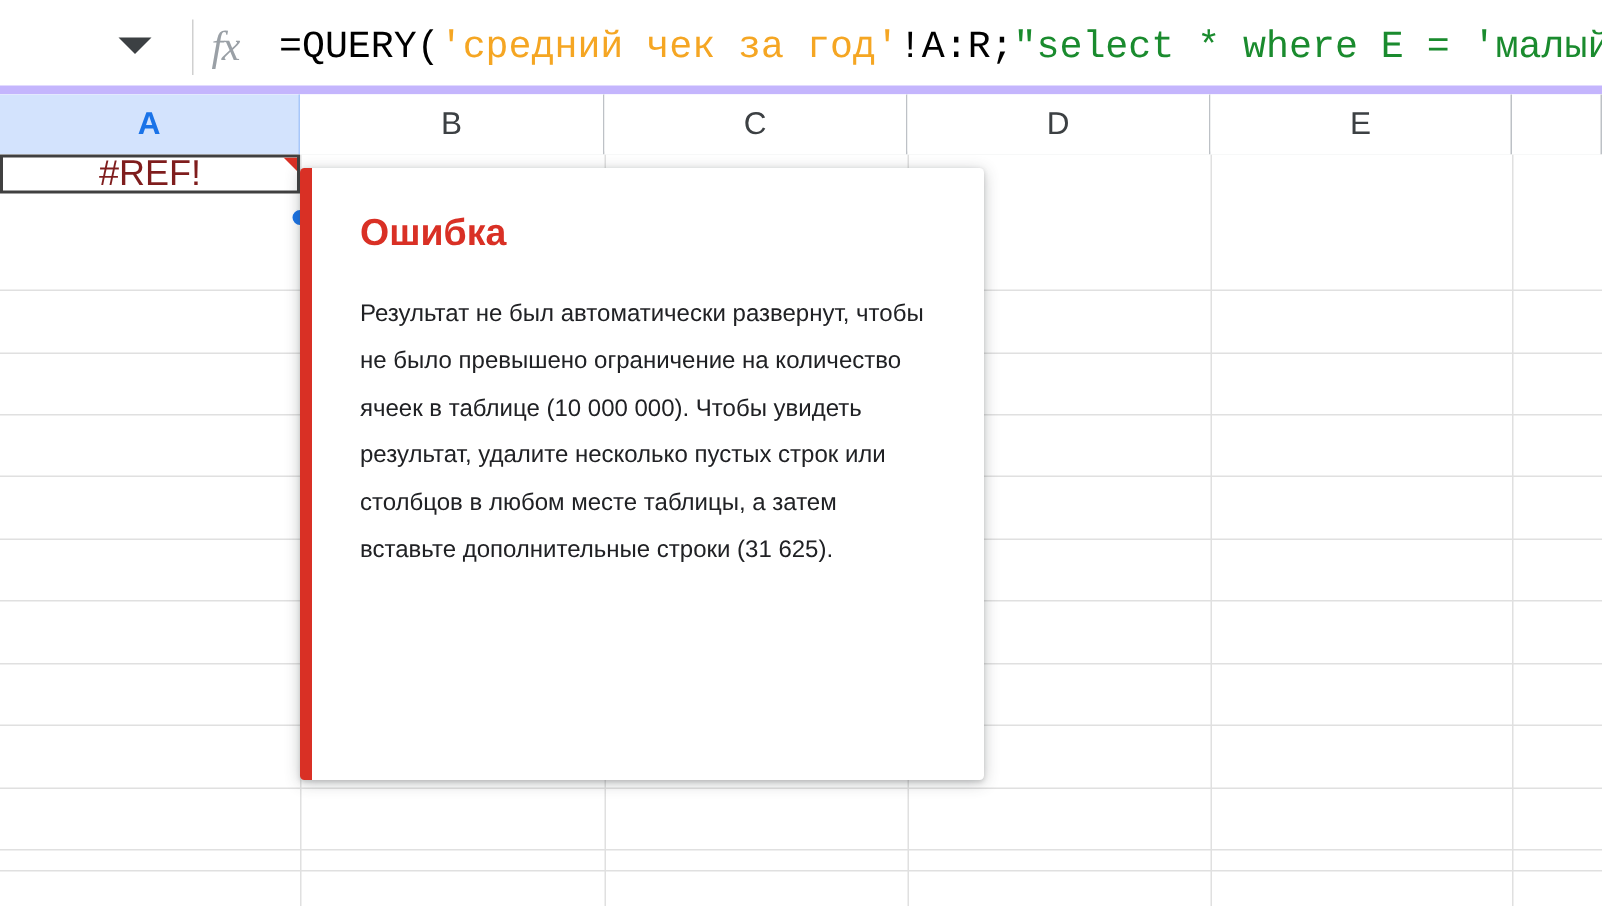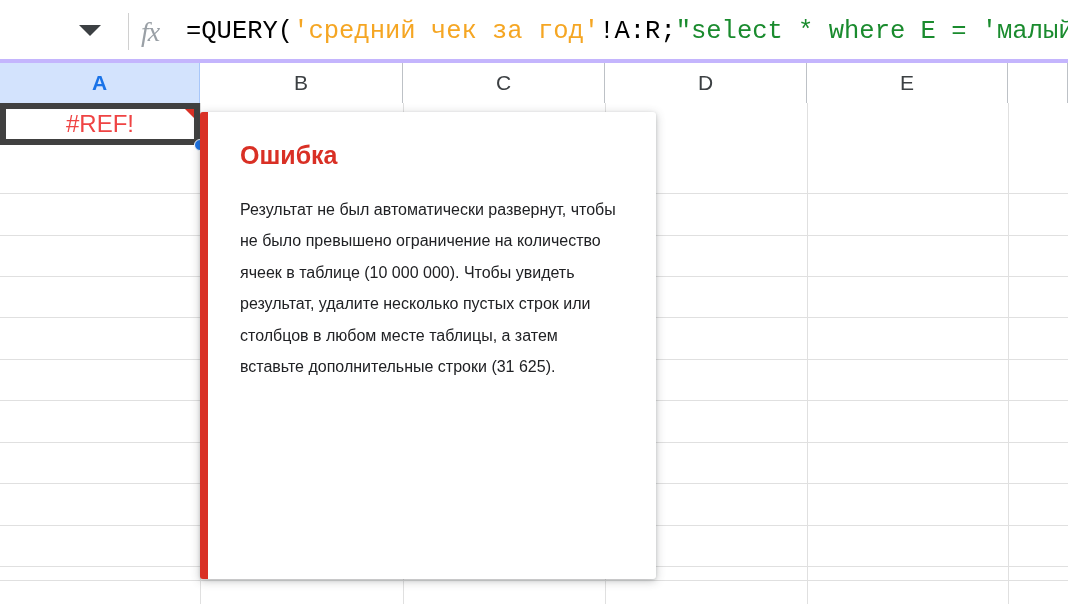--- a/index.html
+++ b/index.html
@@ -19,21 +19,21 @@
     background: #ffffff;
   }
 
   
   .formula-bar {
     position: absolute;
     left: 0; top: 0;
     width: 1068px;
     height: 63px;
     background: #ffffff;
-    border-bottom: 4px solid #c4b5fd;
+    border-bottom: 6px solid #c4b5fd;
     display: flex;
     align-items: center;
   }
 
   .namebox-chevron {
     position: absolute;
     left: 79px;
     top: 25px;
     width: 0; height: 0;
     border-left: 11px solid transparent;
@@ -127,28 +127,28 @@
     width: 1068px;
     height: 1px;
     background: #e0e0e0;
   }
 
   
   .cell-selected {
     position: absolute;
     left: 0; top: 103px;
     width: 200px;
-    height: 42px;
-    background: #ffffff;
-    border: 6px solid #404040;
+    height: 26px;
+    background: #ffffff;
+    border: 2px solid #404040;
     display: flex;
     align-items: center;
     justify-content: center;
     font-size: 24px;
-    color: #ef4444;
+    color: #7f1d1d;
     overflow: hidden;
   }
   .err-triangle {
     position: absolute;
     right: 0; top: 0;
     width: 0; height: 0;
     border-top: 9px solid #d93025;
     border-left: 9px solid transparent;
   }
   .fill-handle {
@@ -161,21 +161,21 @@
     background: #1a73e8;
     border: 1.5px solid #ffffff;
   }
 
   
   .error-tooltip {
     position: absolute;
     left: 200px;
     top: 112px;
     width: 456px;
-    height: 467px;
+    height: 408px;
     background: #ffffff;
     border-radius: 3px;
     border-left: 8px solid #d93025;
     box-shadow: 0 2px 10px rgba(60,64,67,0.30), 0 1px 3px rgba(60,64,67,0.18);
     padding: 30px 40px 0 32px;
   }
   .error-title {
     font-size: 25px;
     font-weight: bold;
     color: #d93025;

